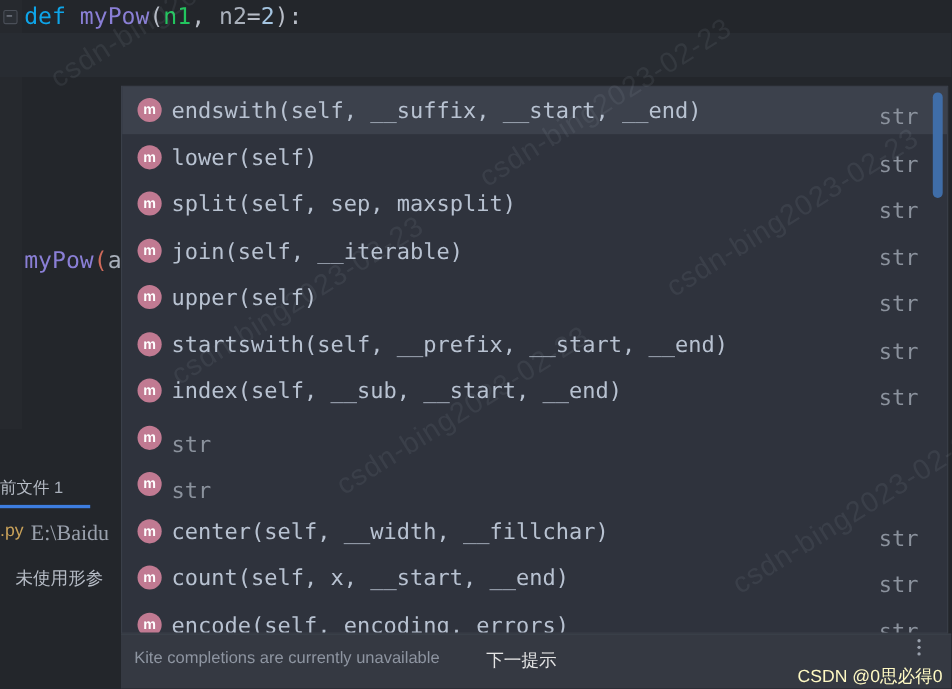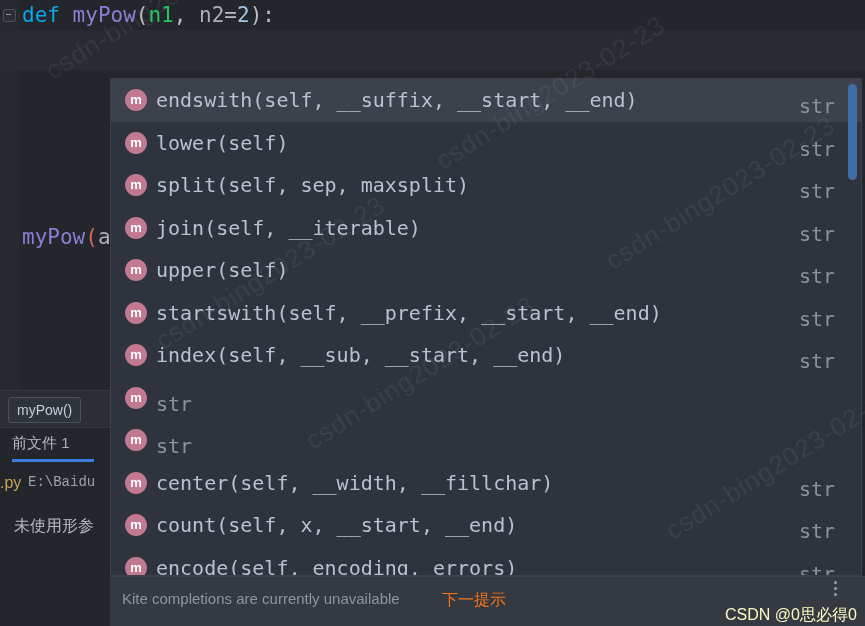--- a/index.html
+++ b/index.html
@@ -32,29 +32,29 @@
   .line2-hl{position:absolute;left:0;top:30px;width:865px;height:40px;background:#282c32;}
 
   
   .lower{position:absolute;left:0;top:390px;width:865px;height:236px;background:#23262b;}
   .breadcrumb-bar{position:absolute;left:0;top:0;width:110px;height:36px;background:#2b2e33;
      border-top:1px solid #33363c;border-bottom:1px solid #33363c;}
   .crumb{position:absolute;left:8px;top:6px;height:24px;line-height:24px;padding:0 8px;
      border:1px solid #4c505a;border-radius:3px;background:#2f333a;
      font-family:"Liberation Sans",sans-serif;font-size:14px;color:#c8ced8;white-space:nowrap;}
 
-  .tabrow{position:absolute;left:12px;top:44px;width:114px;height:30px;}
+  .tabrow{position:absolute;left:0;top:44px;width:114px;height:30px;}
   .tab-label{position:absolute;left:0;top:0;font-family:"Liberation Sans",sans-serif;
      font-size:15px;color:#b6bcc6;white-space:nowrap;}
   .tab-count{color:#a9b0bb;}
   .tab-underline{position:absolute;left:0;top:25px;width:82px;height:3px;background:#3d7de0;}
 
   .filerow{position:absolute;left:0;top:84px;width:110px;height:26px;}
   .file-ext{position:absolute;left:0;top:0;font-family:"Liberation Sans",sans-serif;font-size:16px;color:#c9a25a;white-space:nowrap;}
-  .file-path{position:absolute;left:28px;top:0;font-family:Liberation Mono, monospace;font-size:14px;color:#9aa1ad;white-space:nowrap;}
+  .file-path{position:absolute;left:28px;top:0;font-family:Liberation Serif, serif;font-size:20px;color:#9aa1ad;white-space:nowrap;}
 
   .warnrow{position:absolute;left:0;top:126px;width:112px;height:26px;}
   .warn-text{position:absolute;left:14px;top:0;font-family:"Liberation Sans",sans-serif;font-size:16px;color:#b6bcc6;white-space:nowrap;}
   .panel-right-edge{position:absolute;left:110px;top:0;width:1px;height:236px;background:#2c2f35;}
 
   
   .popup{position:absolute;left:110px;top:78px;width:752px;height:498px;
      background:#2f333d;border:1px solid #3a3f49;box-sizing:border-box;overflow:hidden;}
   .row{position:relative;height:42.5px;display:flex;align-items:center;box-sizing:border-box;}
   .row.selected{background:#3c414c;}
@@ -66,21 +66,21 @@
   .rtype{flex:0 0 auto;font-family:"DejaVu Sans Mono","Liberation Mono",monospace;
      font-size:20px;color:#8b929d;padding-right:26px;white-space:nowrap;margin-top:12px;}
   .scrollbar{position:absolute;right:4px;top:5px;width:9px;height:96px;background:#3f6da8;border-radius:5px;}
 
   
   .statusbar{position:absolute;left:110px;top:576px;width:755px;height:50px;background:#353942;
      border-top:1px solid #3d424c;}
   .kite-text{position:absolute;left:12px;top:13px;font-family:"Liberation Sans",sans-serif;
      font-size:15px;color:#8e95a1;white-space:nowrap;}
   .kite-link{position:absolute;left:332px;top:13px;font-family:"Liberation Sans",sans-serif;
-     font-size:16px;color:#f97316;white-space:nowrap;}
+     font-size:16px;color:#e5e5e5;white-space:nowrap;}
   .dots{position:absolute;left:717px;top:4px;width:16px;height:22px;}
   .dots i{display:block;width:3px;height:3px;border-radius:50%;background:#9aa1ad;margin:0 auto 3px;}
   .csdn{position:absolute;left:615px;top:28px;font-family:"Liberation Sans",sans-serif;
      font-size:16px;color:#fef9c3;white-space:nowrap;}
 
   
   .wm{position:absolute;color:rgba(190,196,208,0.085);font-family:"Liberation Sans",sans-serif;
      font-size:26px;white-space:nowrap;pointer-events:none;transform:rotate(-32deg);
      transform-origin:left top;letter-spacing:1px;}
 </style>
@@ -99,23 +99,20 @@
 
     <div class="code-line ln1"><span class="kw">def</span><span class="plain"> </span><span class="fn">myPow</span><span class="punc">(</span><span class="param">n1</span><span class="punc">, </span><span class="plain">n2</span><span class="punc">=</span><span class="num">2</span><span class="punc">)</span><span class="punc">:</span></div>
 
 
     <div class="code-line ln3"><span class="fn">myPow</span><span class="paren">(</span><span class="plain">a</span></div>
   </div>
 
   <div class="lower">
     <div class="panel-right-edge"></div>
 
-    <div class="breadcrumb-bar">
-      <div class="crumb">myPow()</div>
-    </div>
 
     <div class="tabrow">
       <div class="tab-label"><span>前文件</span> <span class="tab-count">1</span></div>
       <div class="tab-underline"></div>
     </div>
 
     <div class="filerow">
       <div class="file-ext">.py</div>
       <div class="file-path">E:\Baidu</div>
     </div>

